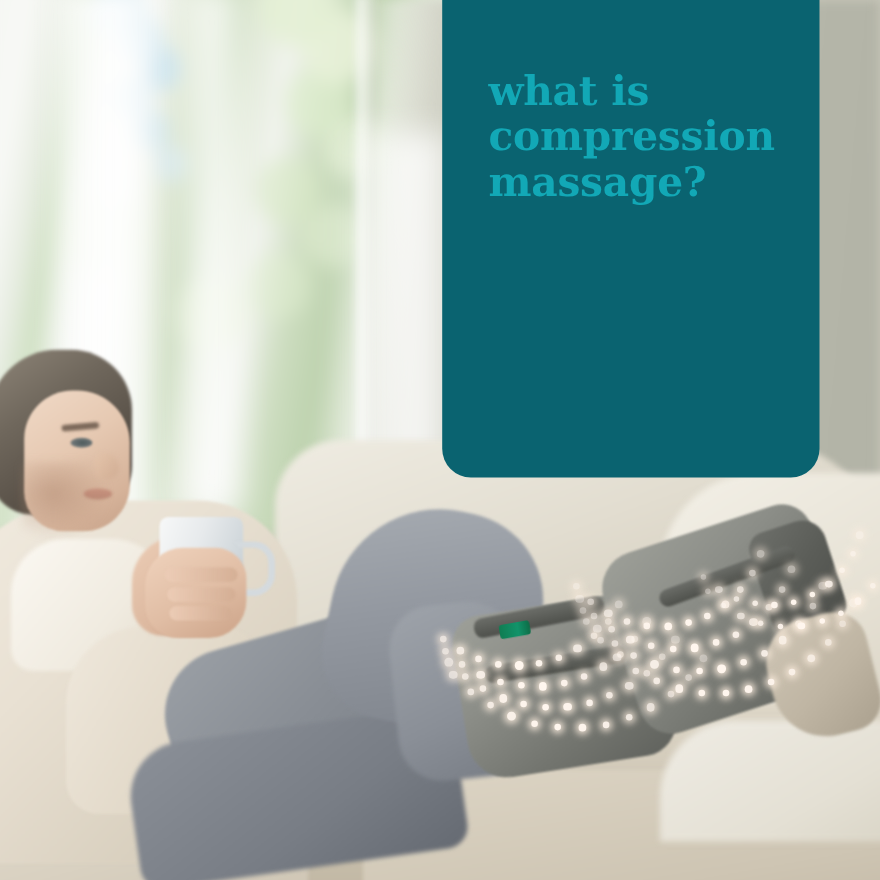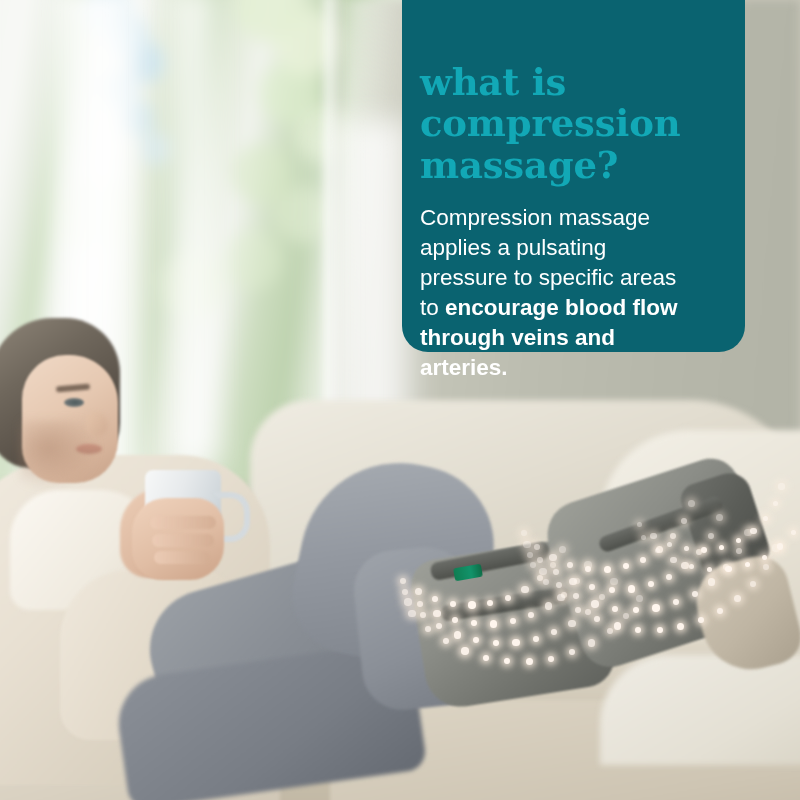--- a/index.html
+++ b/index.html
@@ -396,25 +396,25 @@
     background: #fff6ee;
     box-shadow: 0 0 7px 3px rgba(255,240,225,0.85);
   }
 
   
   .card {
     position: absolute;
     left: 402px;
     top: 0;
     width: 343px;
-    height: 352px;
+    height: 434px;
     background: #0a6370;
     border-radius: 0 0 26px 26px;
     box-sizing: border-box;
-    padding: 62px 34px 0 18px;
+    padding: 62px 34px 0 42px;
   }
   .card-heading {
     margin: 0;
     font-family: "DejaVu Serif", serif;
     font-weight: bold;
     font-size: 37px;
     line-height: 1.12;
     letter-spacing: -0.2px;
     color: #12a8b6;
     text-transform: lowercase;
@@ -609,16 +609,15 @@
         <div class="arc-dot" style="left: 707.284px; top: 567.303px; width: 5px; height: 5px; background: rgb(255, 246, 238); opacity: 0.96;"></div>
         <div class="arc-dot" style="left: 688.587px; top: 564.28px; width: 5px; height: 5px; background: rgb(255, 246, 238); opacity: 0.89;"></div>
         <div class="arc-dot" style="left: 670.069px; top: 556.968px; width: 6.5px; height: 6.5px; background: rgb(255, 246, 238); opacity: 0.79;"></div>
         <div class="arc-dot" style="left: 654.646px; top: 547.86px; width: 5px; height: 5px; background: rgb(255, 246, 238); opacity: 0.68;"></div>
         <div class="arc-dot" style="left: 640.672px; top: 535.075px; width: 5px; height: 5px; background: rgb(255, 246, 238); opacity: 0.55;"></div>
       </div>
   </div>
 
   <div class="card">
     <h1 class="card-heading">what is compression massage?</h1>
-    <p class="card-body"><span>Compression massage applies a pulsating pressure to specific areas to </span><span class="em">encourage blood flow through veins and arteries.</span></p>
   </div>
 
 </div>
 
 </body></html>

